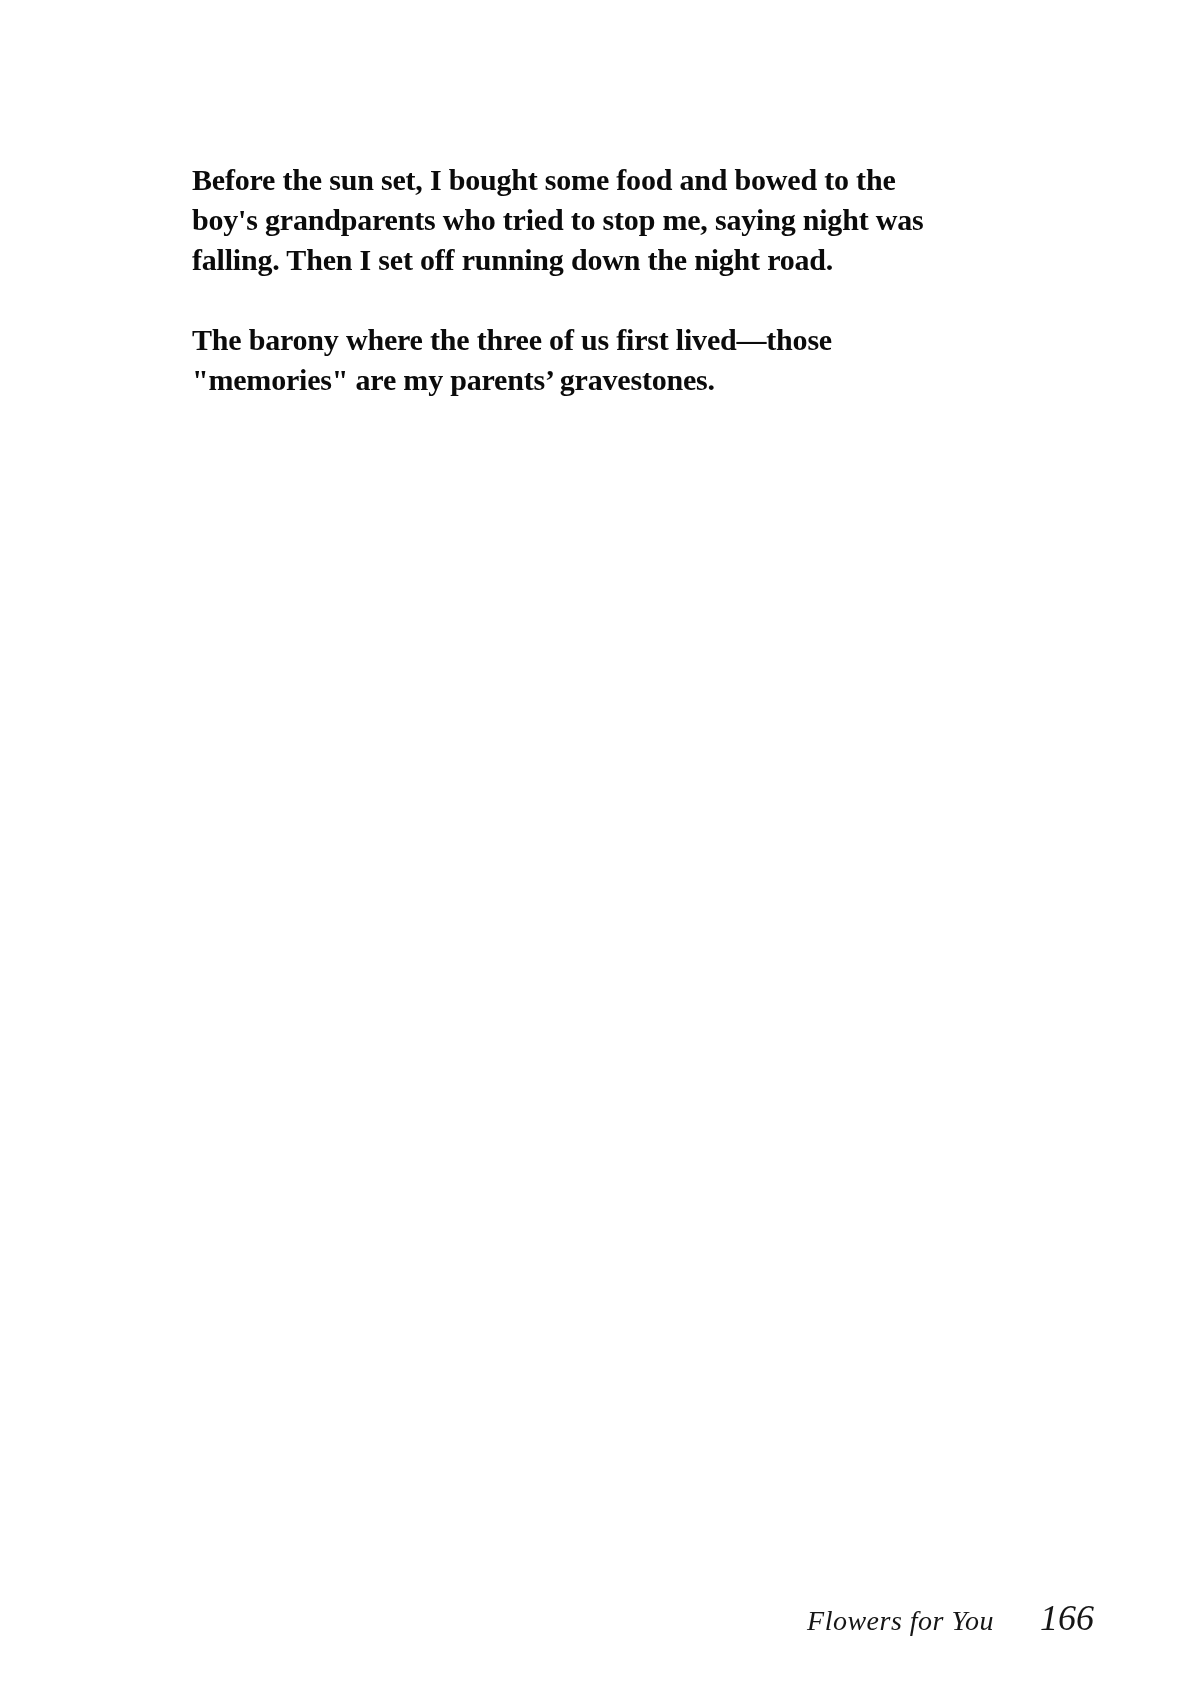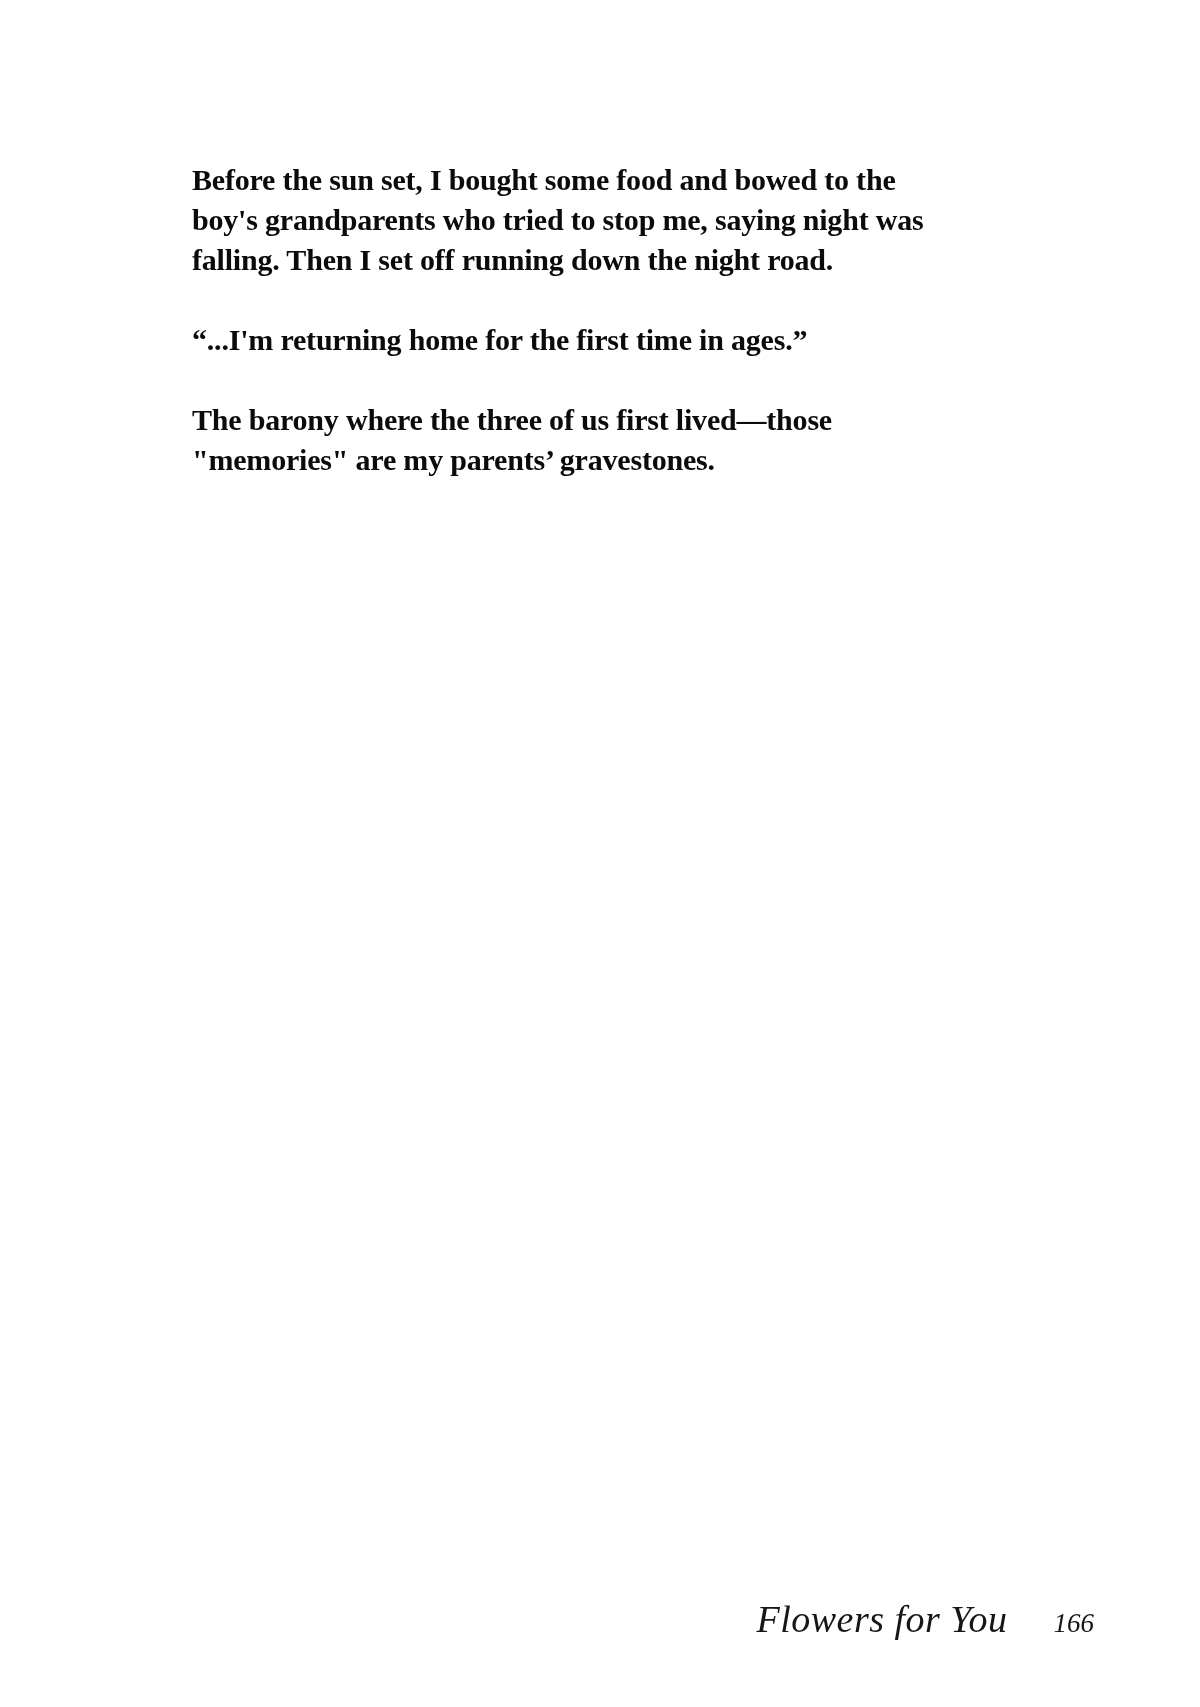--- a/index.html
+++ b/index.html
@@ -37,37 +37,36 @@
     right: 106px;
     display: flex;
     align-items: baseline;
     gap: 46px;
     font-family: "Liberation Serif", serif;
     font-style: italic;
     font-weight: 400;
     color: #161616;
   }
   .footer .book-title {
-    font-size: 38px;
+    font-size: 28px;
     letter-spacing: 0.5px;
   }
   .footer .page-number {
-    font-size: 27px;
+    font-size: 36px;
   }
 </style>
 </head>
 <body>
 
 <div class="page">
 
   <div class="text-block">
     <p>Before the sun set, I bought some food and bowed to the
 boy's grandparents who tried to stop me, saying night was
 falling. Then I set off running down the night road.</p>
-    <p>“...I'm returning home for the first time in ages.”</p>
     <p>The barony where the three of us first lived—those
 "memories" are my parents’ gravestones.</p>
   </div>
 
   <div class="footer">
     <span class="book-title">Flowers for You</span>
     <span class="page-number">166</span>
   </div>
 
 </div>

